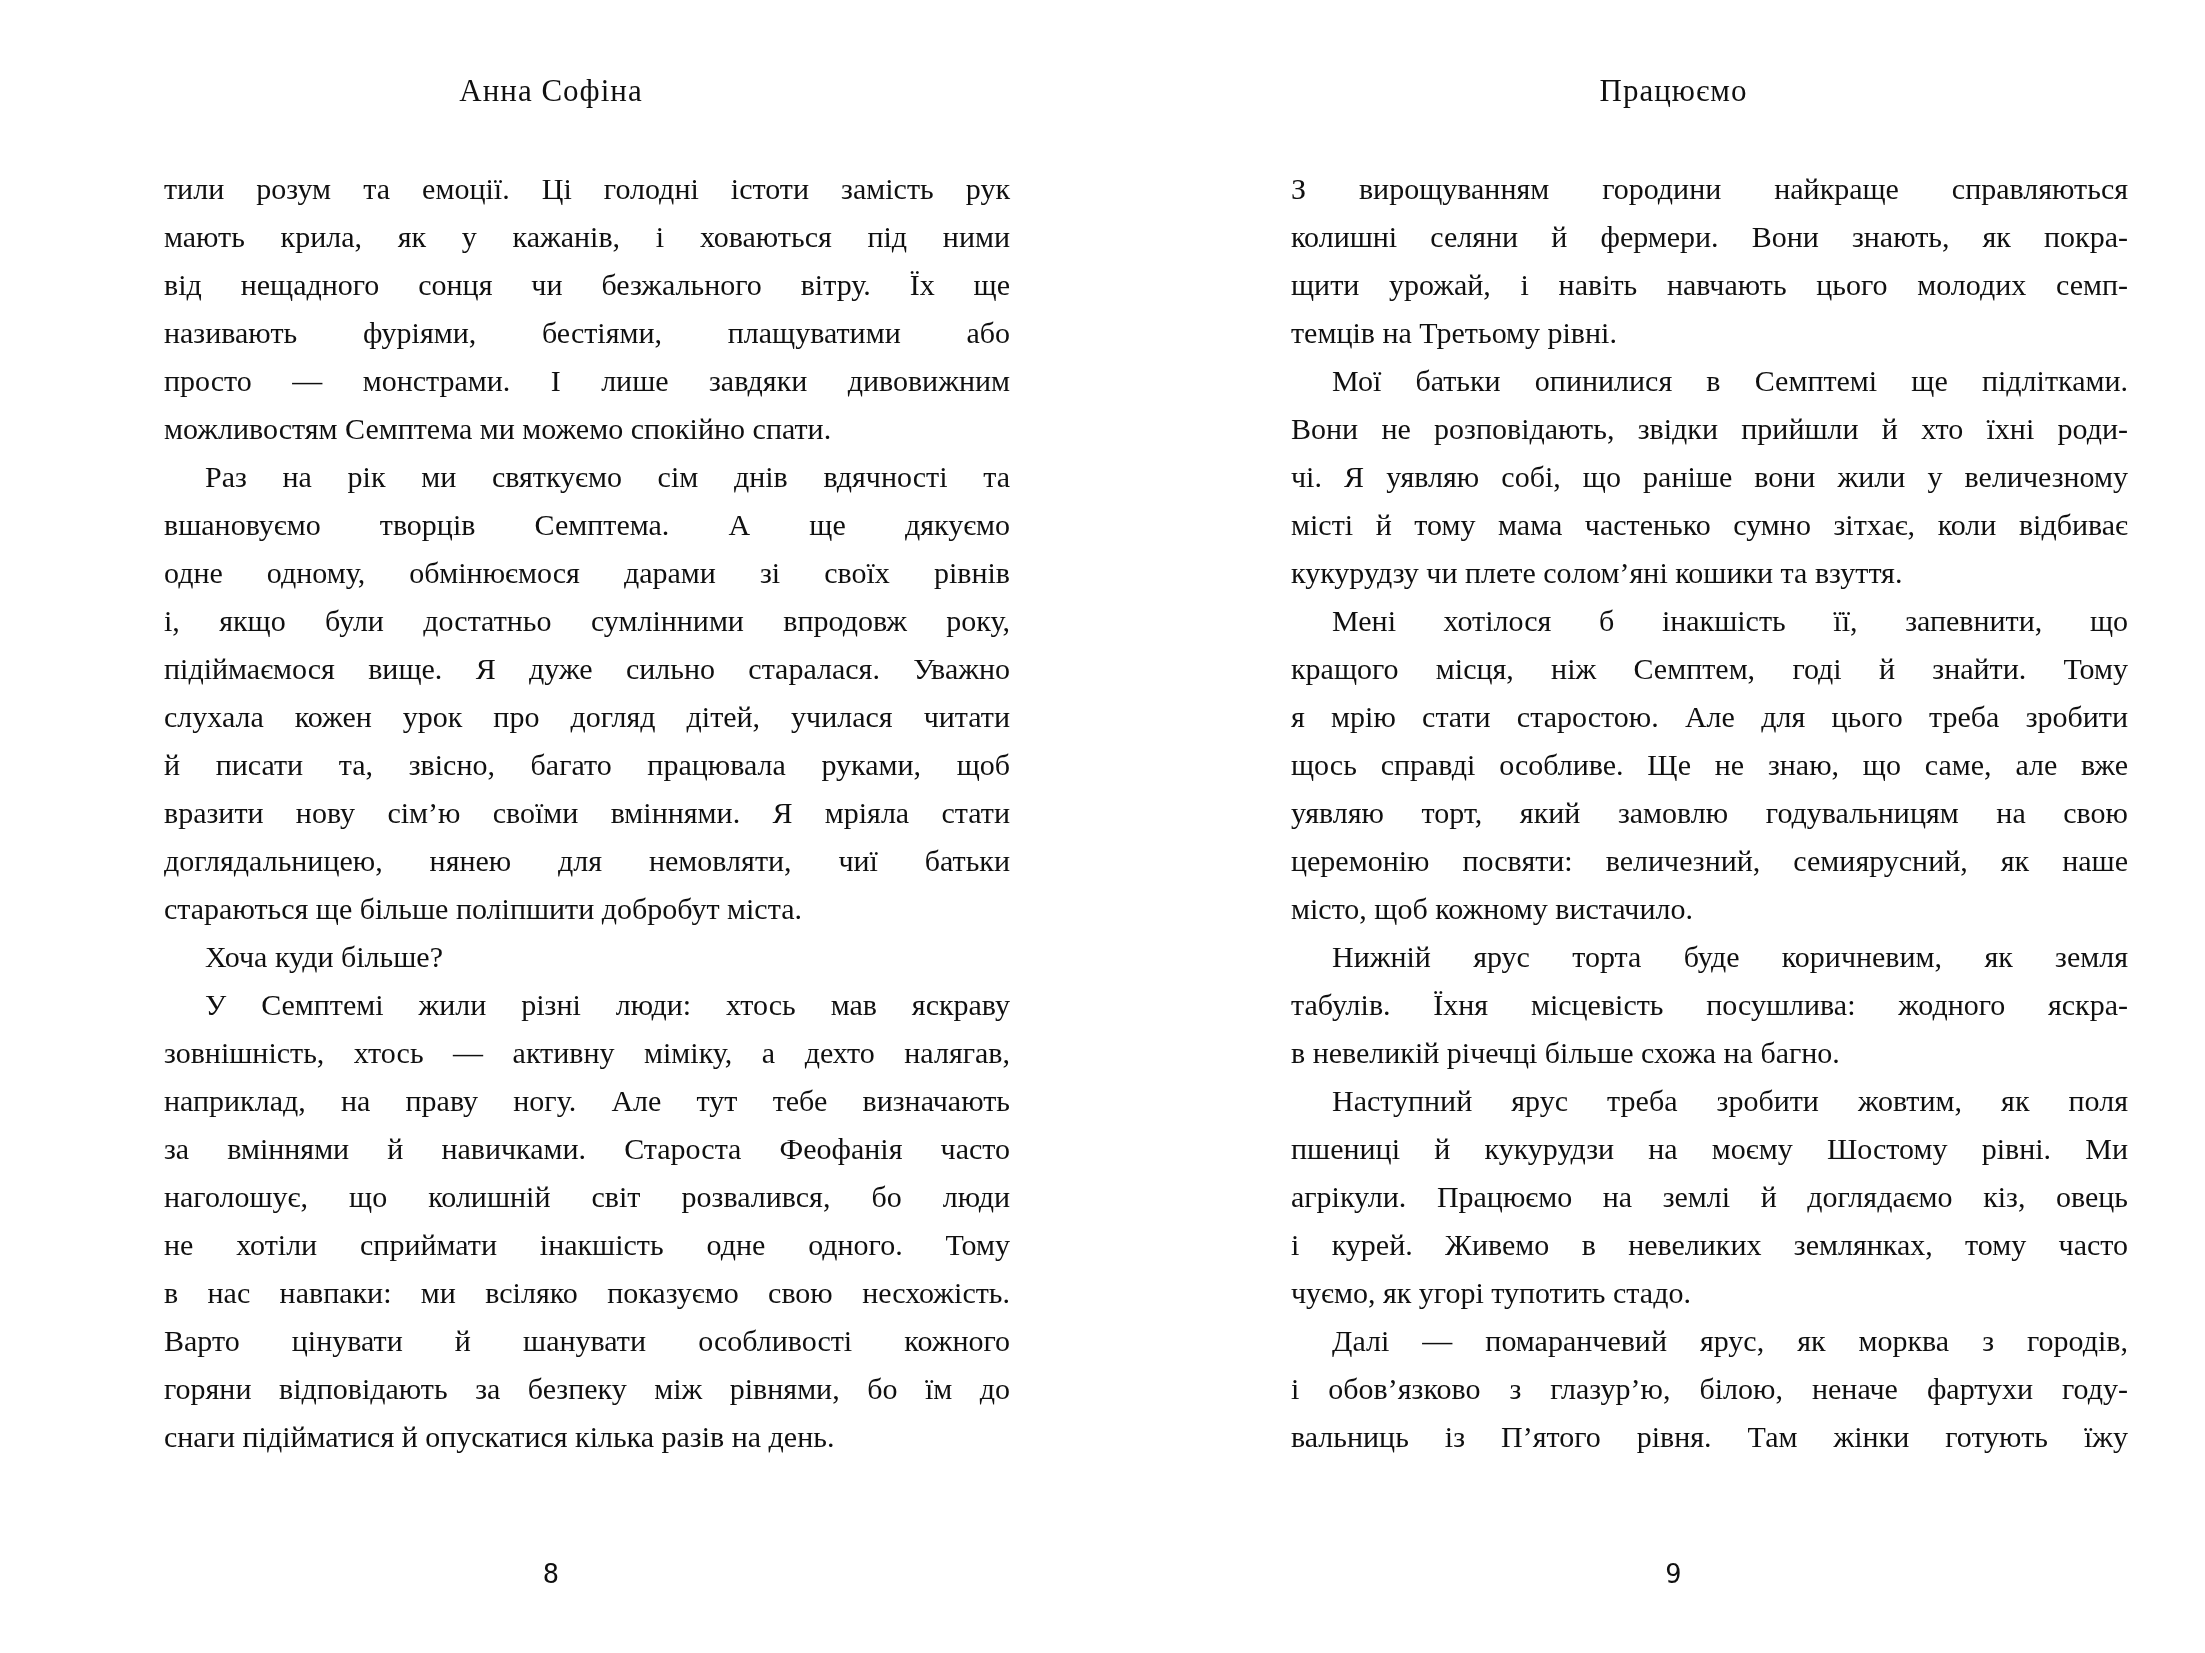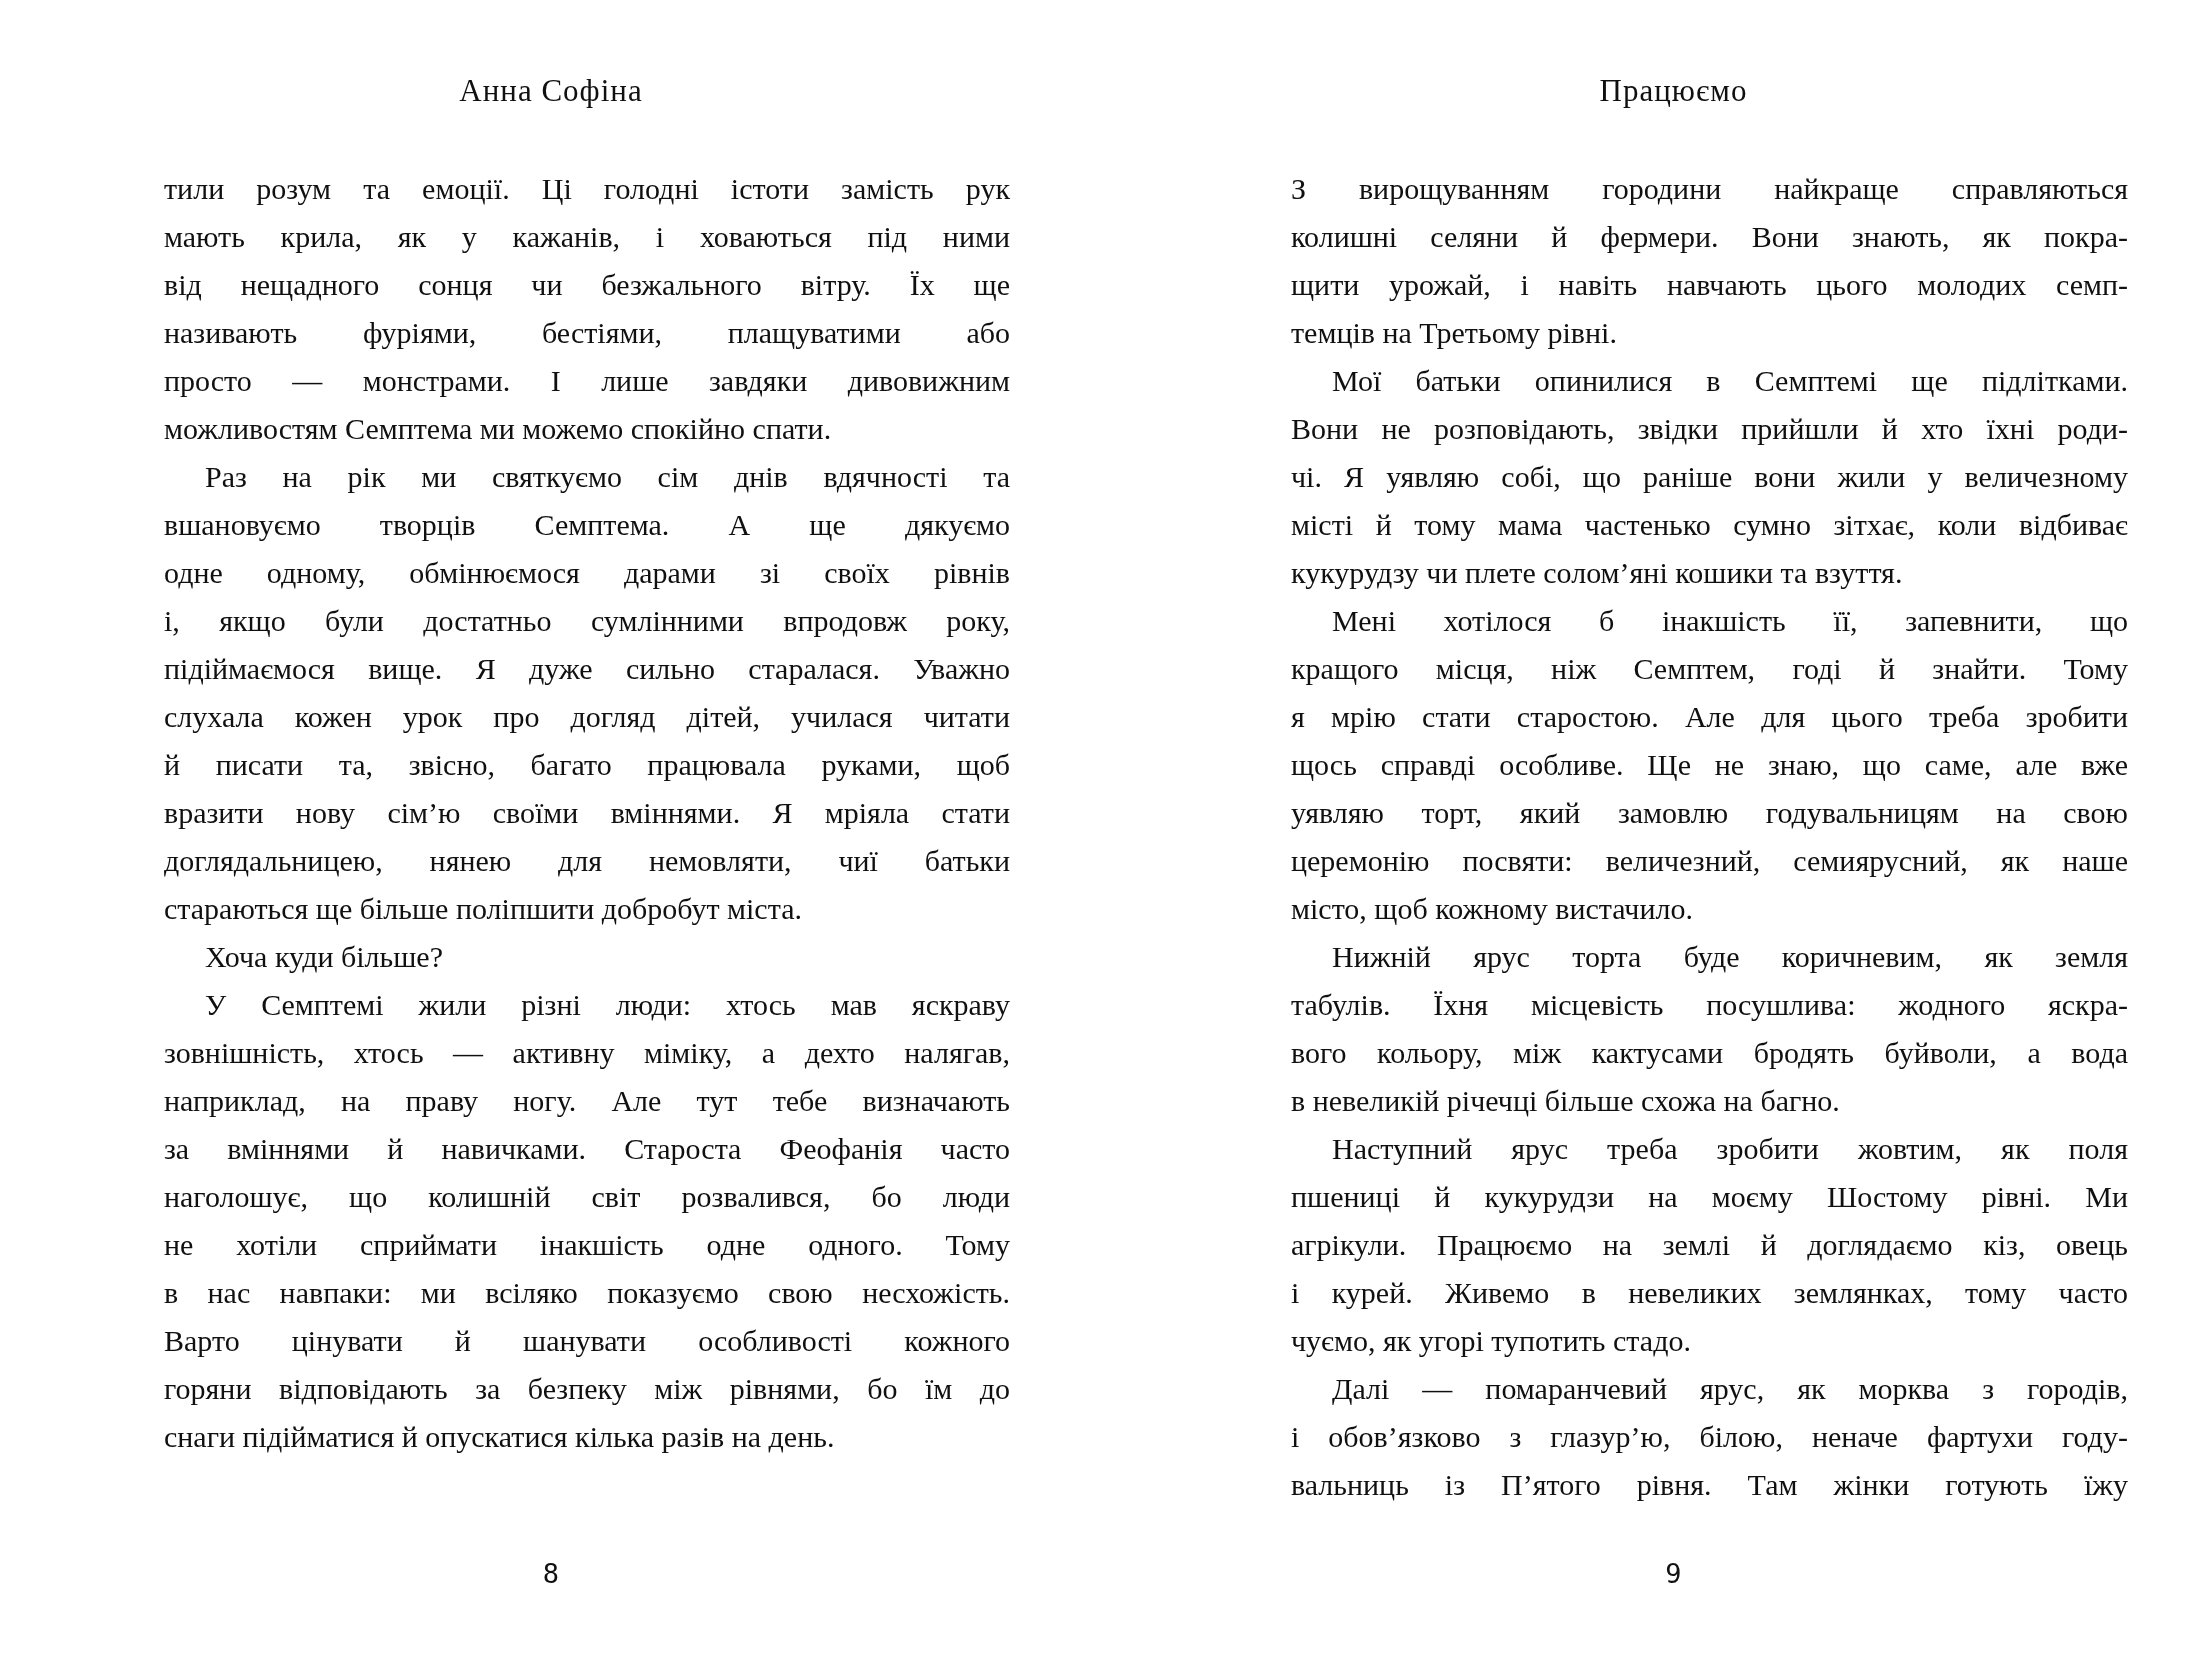--- a/index.html
+++ b/index.html
@@ -115,21 +115,20 @@
       <div class="line last">кукурудзу чи плете солом’яні кошики та взуття.</div>
       <div class="line indent">Мені хотілося б інакшість її, запевнити, що</div>
       <div class="line">кращого місця, ніж Семптем, годі й знайти. Тому</div>
       <div class="line">я мрію стати старостою. Але для цього треба зробити</div>
       <div class="line">щось справді особливе. Ще не знаю, що саме, але вже</div>
       <div class="line">уявляю торт, який замовлю годувальницям на свою</div>
       <div class="line">церемонію посвяти: величезний, семиярусний, як наше</div>
       <div class="line last">місто, щоб кожному вистачило.</div>
       <div class="line indent">Нижній ярус торта буде коричневим, як земля</div>
       <div class="line">табулів. Їхня місцевість посушлива: жодного яскра-</div>
-      <div class="line">вого кольору, між кактусами бродять буйволи, а вода</div>
       <div class="line last">в невеликій річечці більше схожа на багно.</div>
       <div class="line indent">Наступний ярус треба зробити жовтим, як поля</div>
       <div class="line">пшениці й кукурудзи на моєму Шостому рівні. Ми</div>
       <div class="line">агрікули. Працюємо на землі й доглядаємо кіз, овець</div>
       <div class="line">і курей. Живемо в невеликих землянках, тому часто</div>
       <div class="line last">чуємо, як угорі тупотить стадо.</div>
       <div class="line indent">Далі — помаранчевий ярус, як морква з городів,</div>
       <div class="line">і обов’язково з глазур’ю, білою, неначе фартухи году-</div>
       <div class="line">вальниць із П’ятого рівня. Там жінки готують їжу</div>
     </div>

